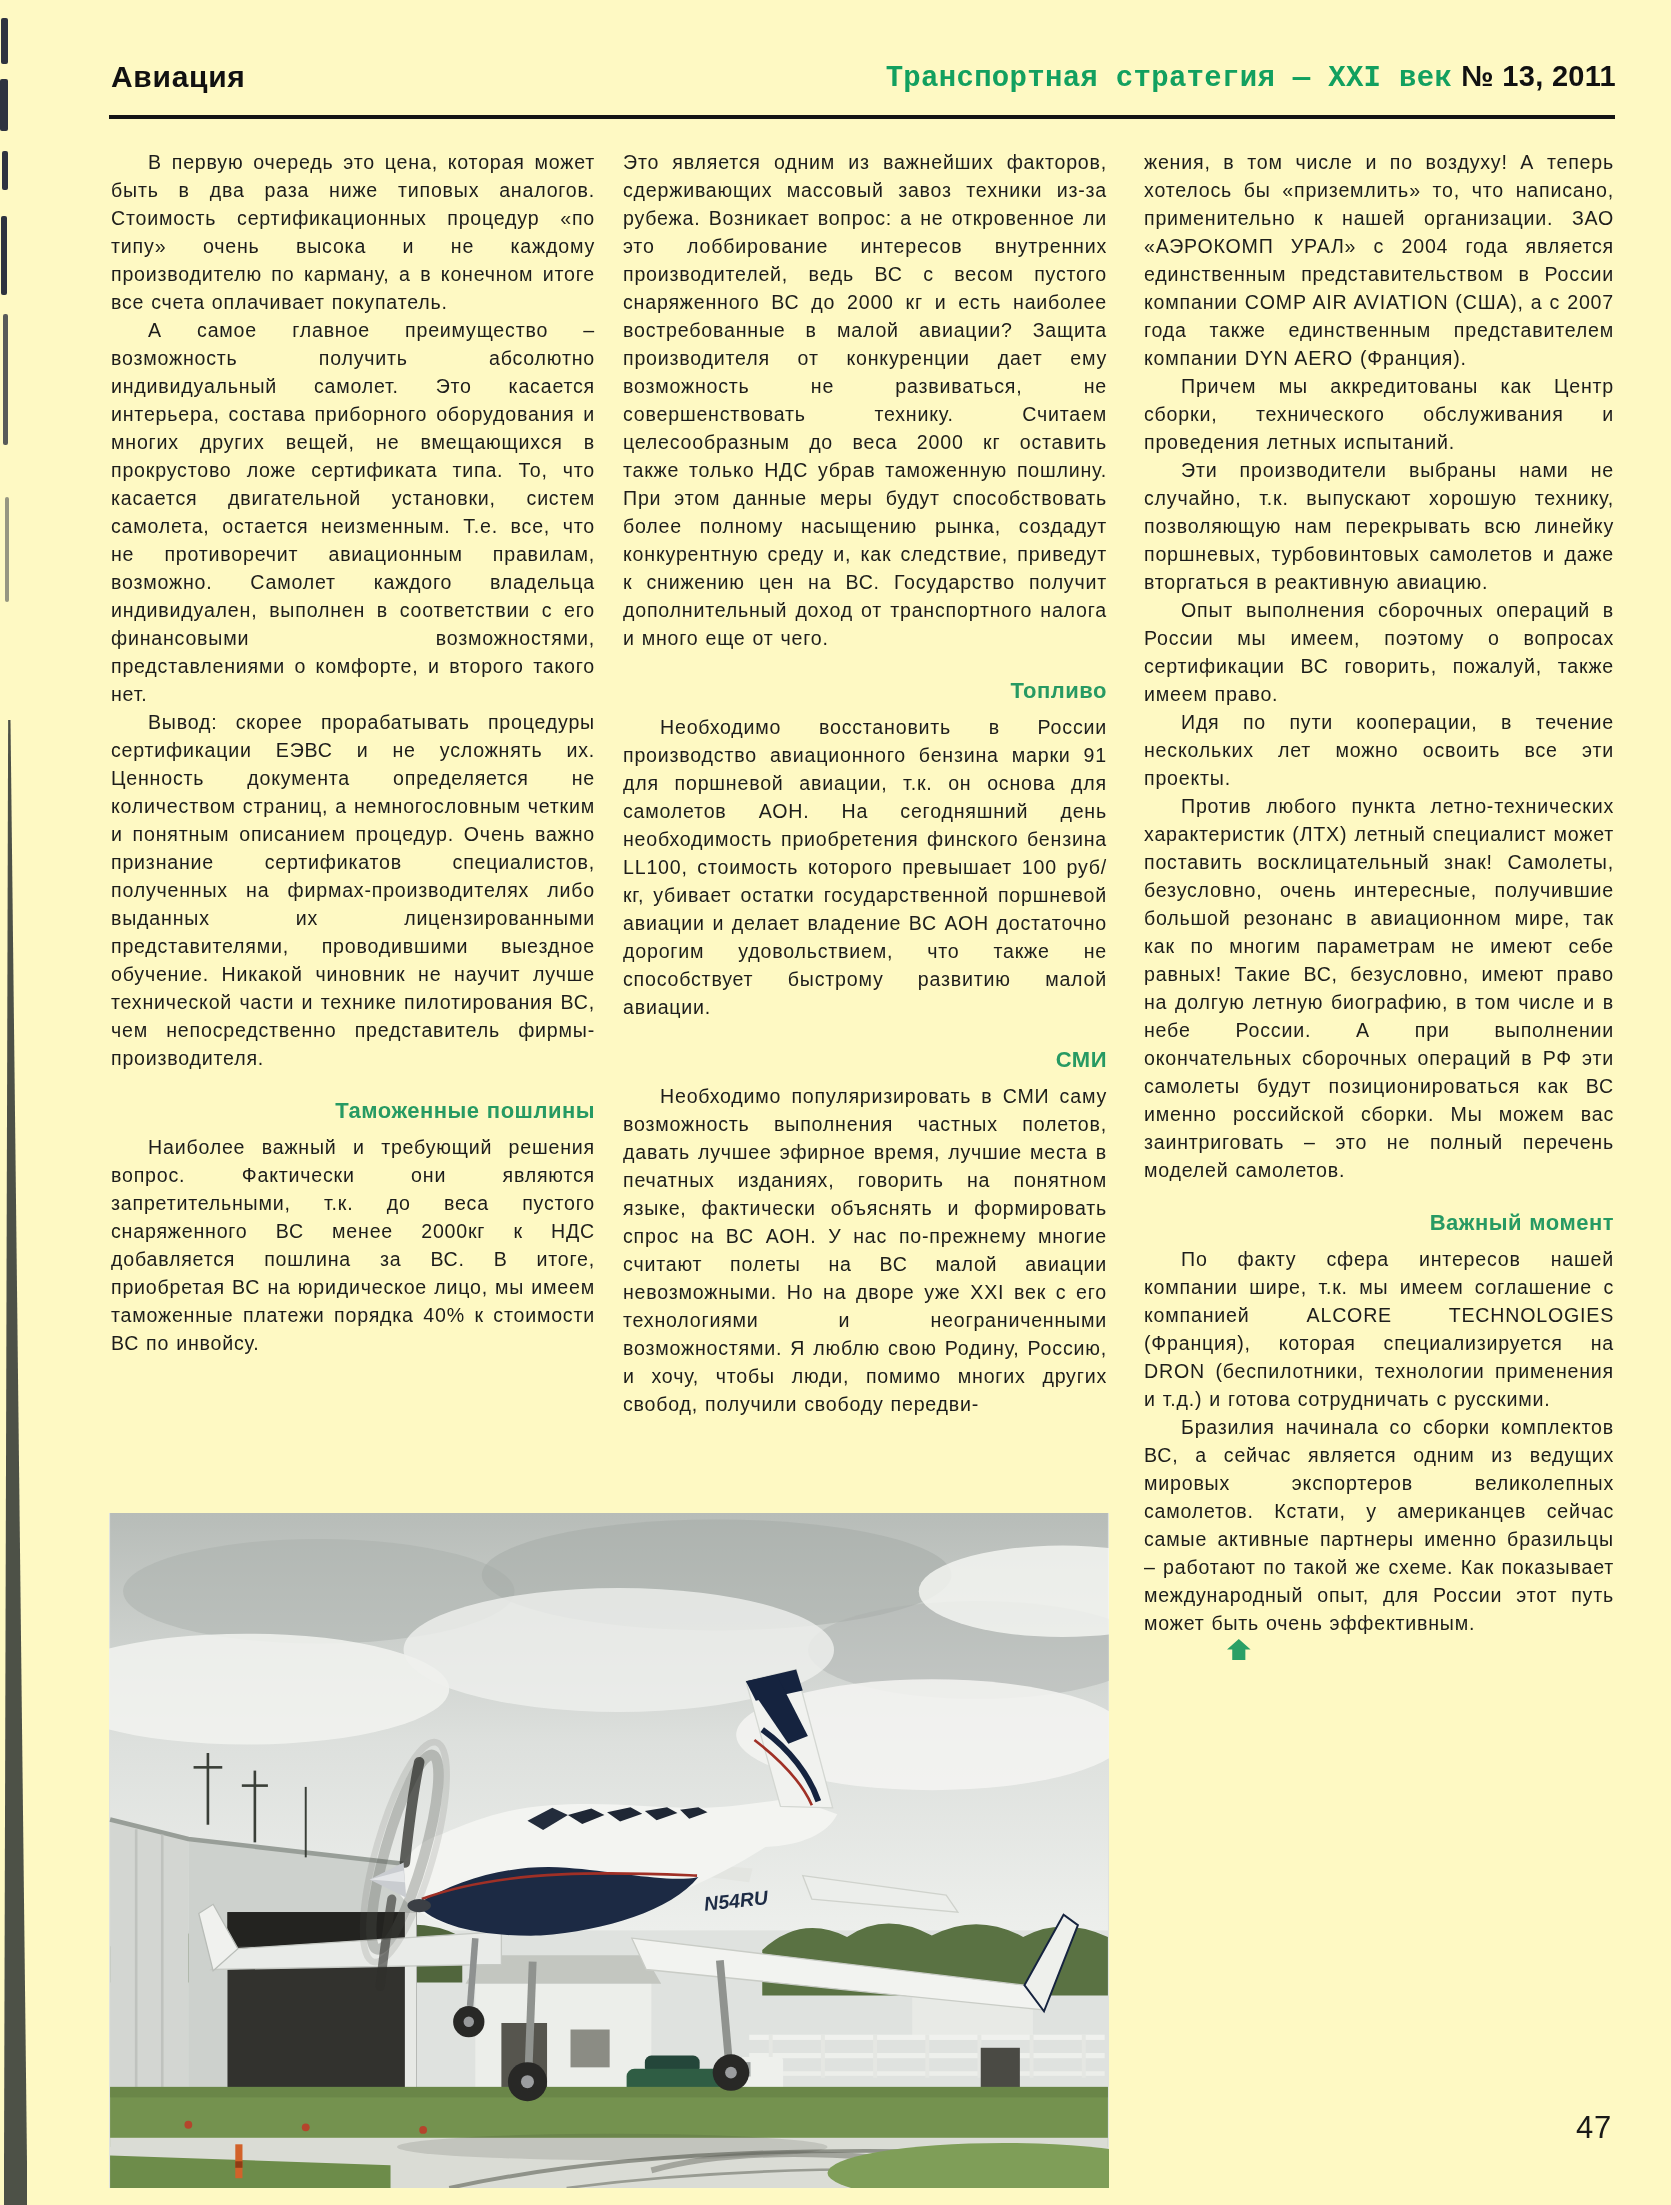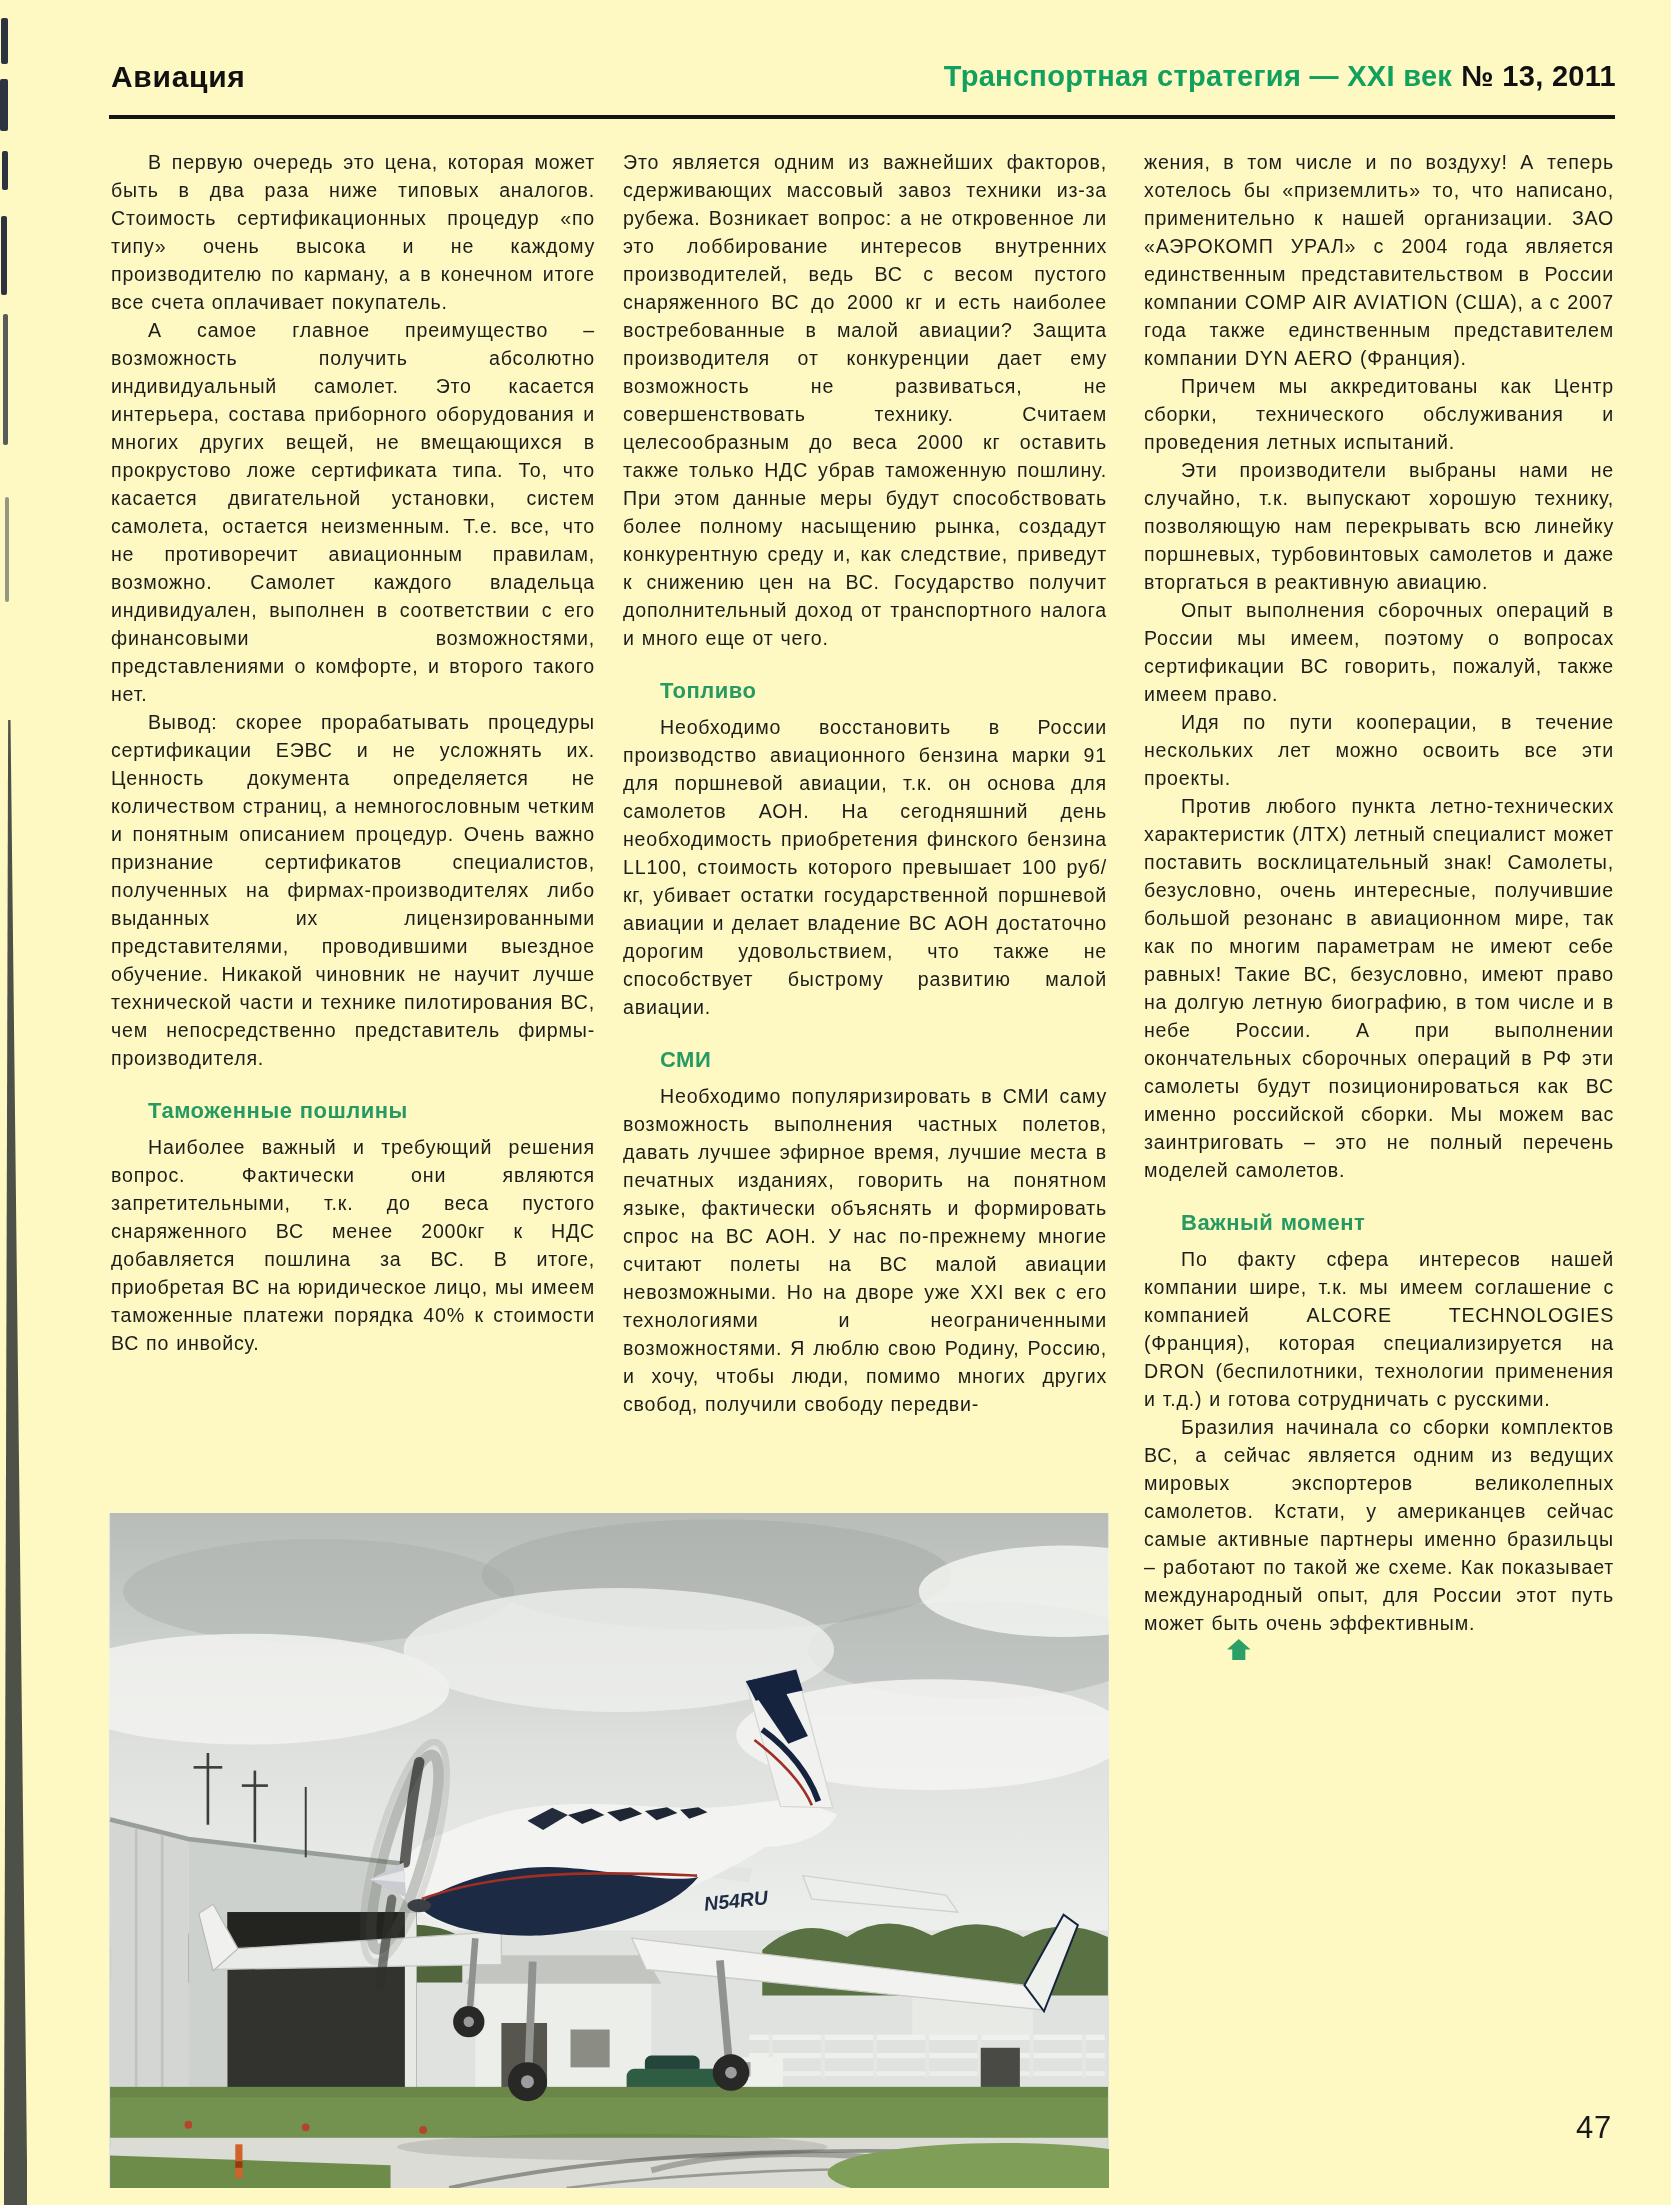--- a/index.html
+++ b/index.html
@@ -11,33 +11,33 @@
   .a2{left:0px;top:79px;width:7.9px;height:52px;}
   .a3{left:2px;top:151px;width:5.9px;height:39px;}
   .a4{left:0.7px;top:216px;width:6.5px;height:79px;}
   .a5{left:2.6px;top:314px;width:5.2px;height:131px;opacity:.8;}
   .a6{left:5.2px;top:497px;width:3.9px;height:105px;opacity:.5;}
   .sliver{position:absolute;left:3.9px;top:720px;width:23.6px;height:1485px;background:#3a3e3a;
           clip-path:polygon(18% 0,28% 0,100% 100%,0 100%);opacity:.9;}
   
   .hdr-section{position:absolute;left:111px;top:60px;font-size:30px;font-weight:bold;letter-spacing:0.7px;color:#111;}
   .hdr-right{position:absolute;right:56px;top:60px;font-size:29px;font-weight:bold;letter-spacing:0.3px;white-space:nowrap;}
-  .hdr-right .mag{color:#12a05f;}
+  .hdr-right .mag{color:#12a05f;font-family:Liberation Mono, monospace;}
   .hdr-right .num{color:#111;margin-left:9.2px;}
   .rule{position:absolute;left:109px;top:115px;width:1506px;height:3.9px;background:#141414;}
   
   .col{position:absolute;top:148px;text-align:justify;font-size:19.6px;line-height:28px;
        letter-spacing:0.8px;word-spacing:0.7px;overflow:hidden;}
   .col1{left:111px;width:484px;height:1356px;}
   .col2{left:623px;width:484px;height:1356px;}
   .col3{left:1144px;width:470px;height:1963px;}
   .col p{margin:0;}
   .col p.ind{text-indent:37px;}
   .subhead{margin:25px 0 7.9px 0;padding-left:37px;font-size:22px;font-weight:bold;
-           color:#279a63;letter-spacing:0.5px;text-align:left;}
+           color:#279a63;letter-spacing:0.5px;text-align:right;}
   .endmark{display:inline-block;width:23.6px;height:21px;margin-left:9.2px;vertical-align:-2px;}
   
   .photo{position:absolute;left:109px;top:1513px;width:1000px;height:675px;margin:0;padding:0;
          background:#dfe2df;overflow:hidden;}
   .photo svg{display:block;}
   .pageno{position:absolute;right:60px;top:2110px;font-size:31px;color:#1a1a18;letter-spacing:0.7px;}
 </style>
 </head>
 <body>
 

